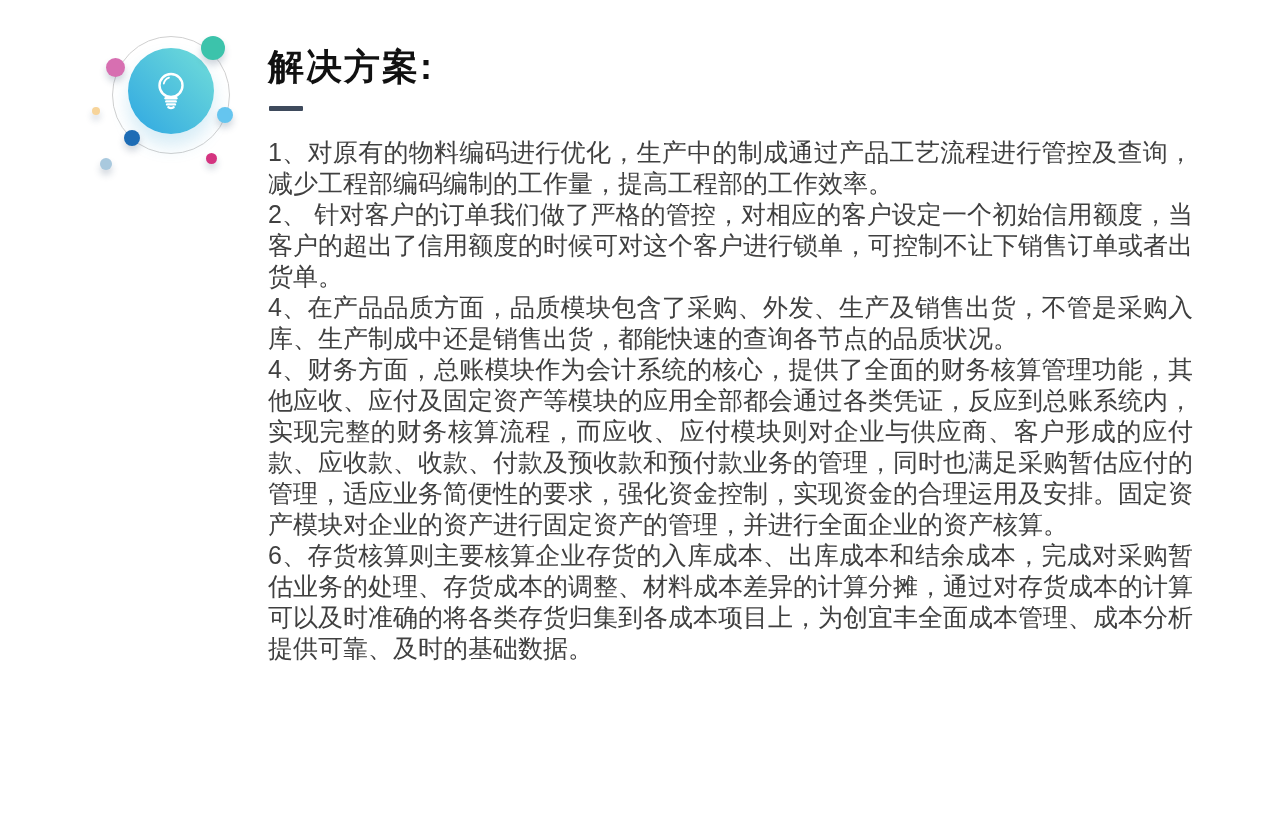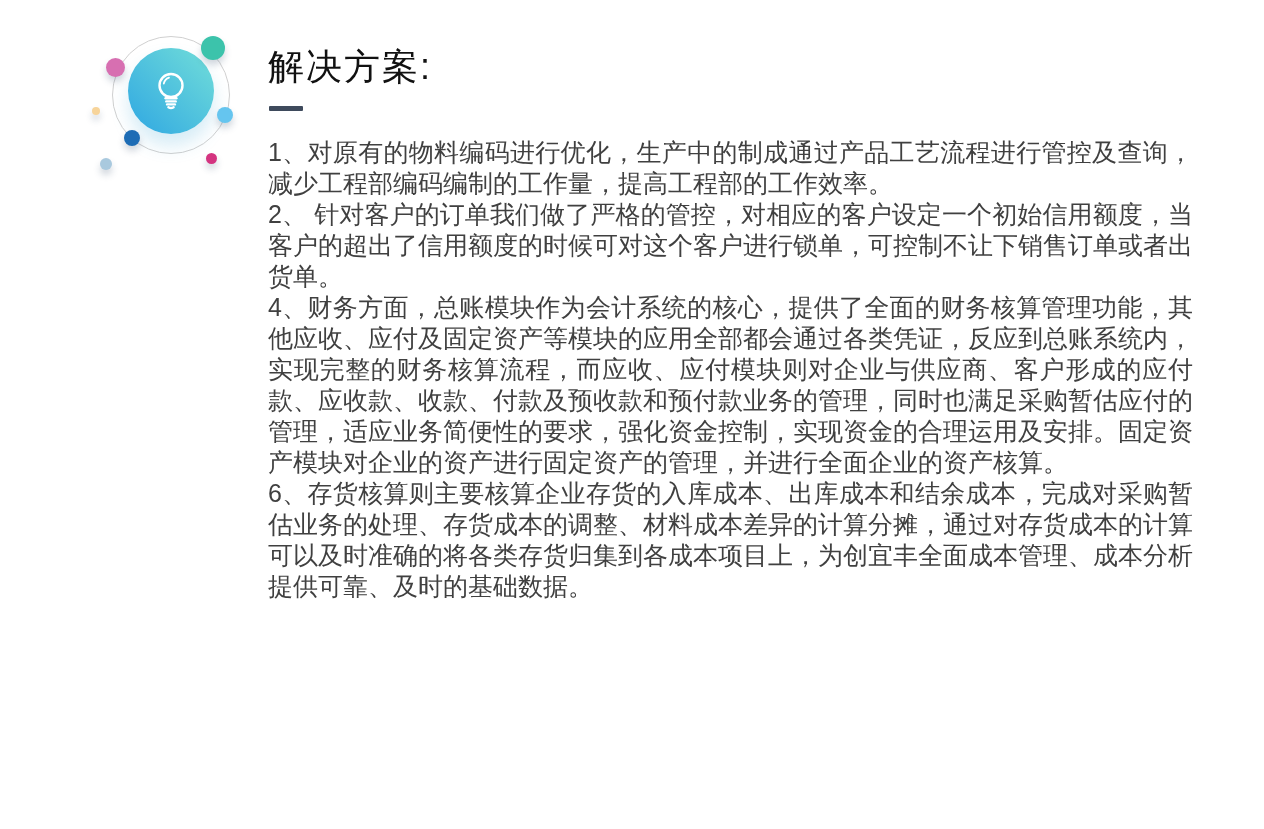--- a/index.html
+++ b/index.html
@@ -11,21 +11,21 @@
   .orbit-ring{position:absolute;left:32px;top:11px;width:118px;height:118px;
     border:1px solid #d0d0d0;border-radius:50%;box-sizing:border-box;}
   .bulb-circle{position:absolute;left:48px;top:23px;width:86px;height:86px;border-radius:50%;
     background:linear-gradient(to bottom left, var(--grad-start,#72ded9), var(--grad-end,#2fa7e2));
     box-shadow:0 12px 18px rgba(70,170,215,0.22);
     display:flex;align-items:center;justify-content:center;}
   .dot{position:absolute;border-radius:50%;box-shadow:0 5px 7px rgba(40,70,100,0.22);}
 
   
   .title{position:absolute;left:268px;top:47px;margin:0;font-size:36px;line-height:40px;
-    font-weight:normal;letter-spacing:2px;color:var(--title-color,#111111);}
+    font-weight:bold;letter-spacing:2px;color:var(--title-color,#111111);}
   .title-underline{position:absolute;left:269px;top:106px;width:34px;height:5px;
     background:var(--underline-color,#3e4a5c);border-radius:1px;}
 
   
   .paragraphs{position:absolute;left:268px;top:137px;width:925px;
     font-size:25px;line-height:31px;color:var(--body-color,#404040);
     text-align:justify;}
   .para{margin:0;padding:0;}
 </style>
 </head>
@@ -55,17 +55,18 @@
       <div class="dot" style="left: 126px; top: 128px; width: 11px; height: 11px; background: rgb(212, 52, 128);"></div>
     </div>
 
   <h1 class="title">解决方案:</h1>
   <div class="title-underline"></div>
 
   <div class="paragraphs" id="paragraphs">
 
   <p class="para">1、对原有的物料编码进行优化，生产中的制成通过产品工艺流程进行管控及查询，减少工程部编码编制的工作量，提高工程部的工作效率。</p>
       <p class="para">2、 针对客户的订单我们做了严格的管控，对相应的客户设定一个初始信用额度，当客户的超出了信用额度的时候可对这个客户进行锁单，可控制不让下销售订单或者出货单。</p>
+      <p class="para">4、在产品品质方面，品质模块包含了采购、外发、生产及销售出货，不管是采购入库、生产制成中还是销售出货，都能快速的查询各节点的品质状况。</p>
       <p class="para">4、财务方面，总账模块作为会计系统的核心，提供了全面的财务核算管理功能，其他应收、应付及固定资产等模块的应用全部都会通过各类凭证，反应到总账系统内，实现完整的财务核算流程，而应收、应付模块则对企业与供应商、客户形成的应付款、应收款、收款、付款及预收款和预付款业务的管理，同时也满足采购暂估应付的管理，适应业务简便性的要求，强化资金控制，实现资金的合理运用及安排。固定资产模块对企业的资产进行固定资产的管理，并进行全面企业的资产核算。</p>
       <p class="para">6、存货核算则主要核算企业存货的入库成本、出库成本和结余成本，完成对采购暂估业务的处理、存货成本的调整、材料成本差异的计算分摊，通过对存货成本的计算可以及时准确的将各类存货归集到各成本项目上，为创宜丰全面成本管理、成本分析提供可靠、及时的基础数据。</p>
     </div>
 
 </div>
 
 </body></html>

